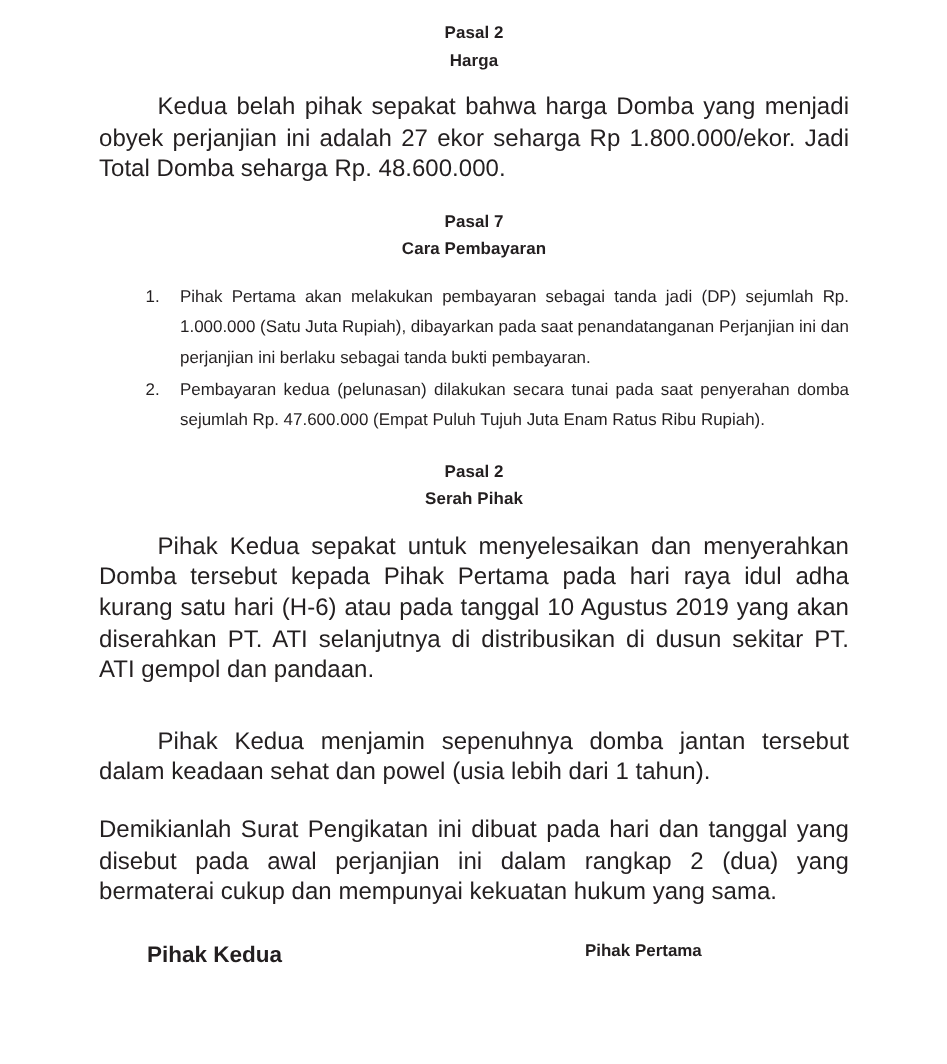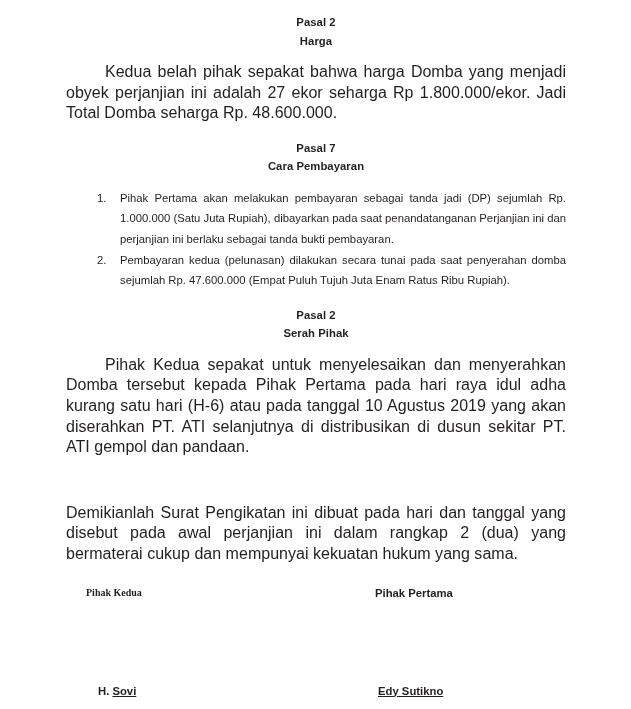--- a/index.html
+++ b/index.html
@@ -78,30 +78,29 @@
     text-align: left;
   }
 
   
   .sig-row {
     position: relative;
     height: 22px;
   }
   .sig-left {
     position: absolute;
-    left: 20px;
+    left: 32px;
     top: 0;
     font-weight: bold;
-    font-size: 10px;
+    font-size: 15px;
     white-space: nowrap;
-    font-family: Liberation Serif, serif;
   }
   .sig-right {
     position: absolute;
-    left: 309px;
+    left: 324px;
     top: 0;
     font-weight: bold;
     font-size: 11.3px;
     white-space: nowrap;
   }
   .sig-gap { height: 76px; }
 
   .name-left {
     position: absolute;
     left: 32px;
@@ -156,20 +155,21 @@
       <span class="heading-line">Pasal 2</span>
       <span class="heading-line">Serah Pihak</span>
     </div>
     <div class="spacer-after-heading"></div>
     <p class="body-para indented">Pihak Kedua sepakat untuk menyelesaikan dan menyerahkan Domba tersebut kepada Pihak Pertama pada hari raya idul adha kurang satu hari (H-6) atau pada tanggal 10 Agustus 2019 yang akan diserahkan PT. ATI selanjutnya di distribusikan di dusun sekitar PT. ATI gempol dan pandaan.</p>
 
     <div class="spacer-before-heading"></div>
     <div class="heading-block">
     </div>
     <div class="spacer-after-heading"></div>
+    <p class="body-para indented">Pihak Kedua menjamin sepenuhnya domba jantan tersebut dalam keadaan sehat dan powel (usia lebih dari 1 tahun).</p>
 
     <div style="height:18px"></div>
     <p class="body-para">Demikianlah Surat Pengikatan ini dibuat pada hari dan tanggal yang disebut pada awal perjanjian ini dalam rangkap 2 (dua) yang bermaterai cukup dan mempunyai kekuatan hukum yang sama.</p>
 
     <div style="height:22px"></div>
     <div class="sig-row">
       <span class="sig-left">Pihak Kedua</span>
       <span class="sig-right">Pihak Pertama</span>
     </div>
 

